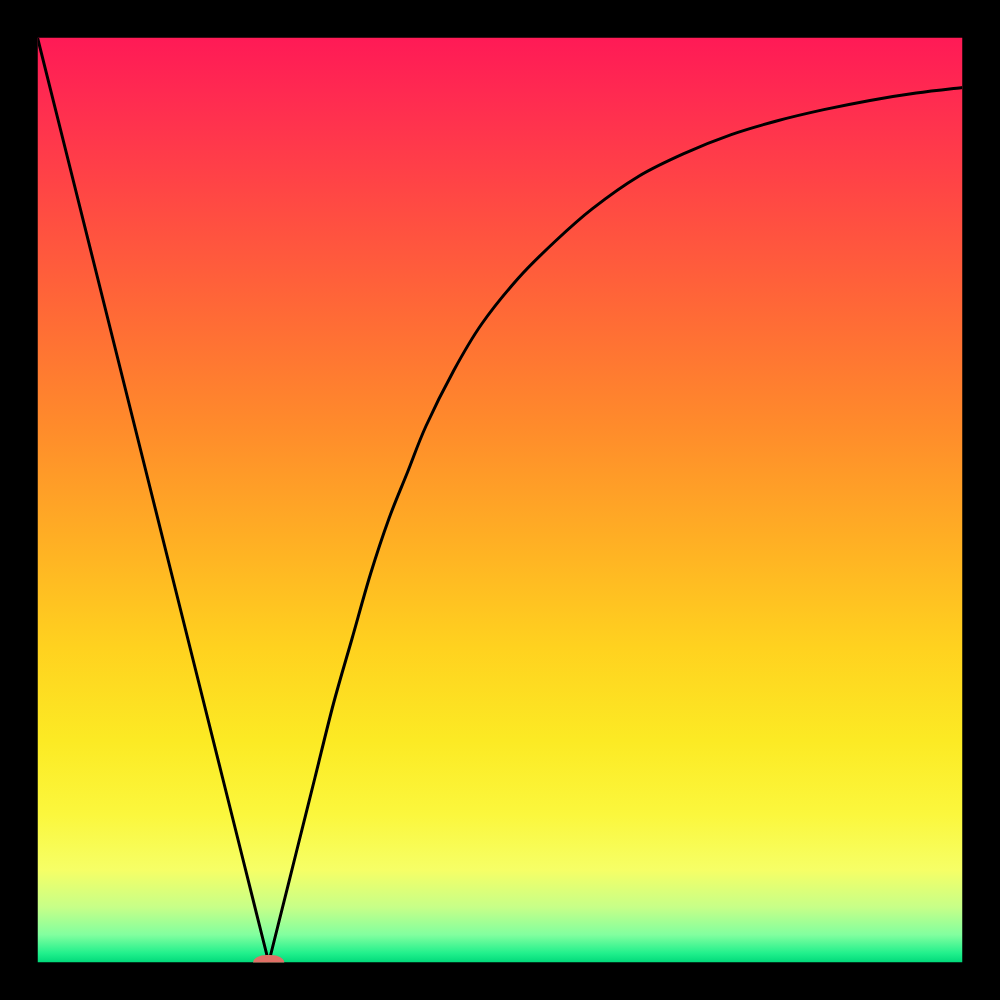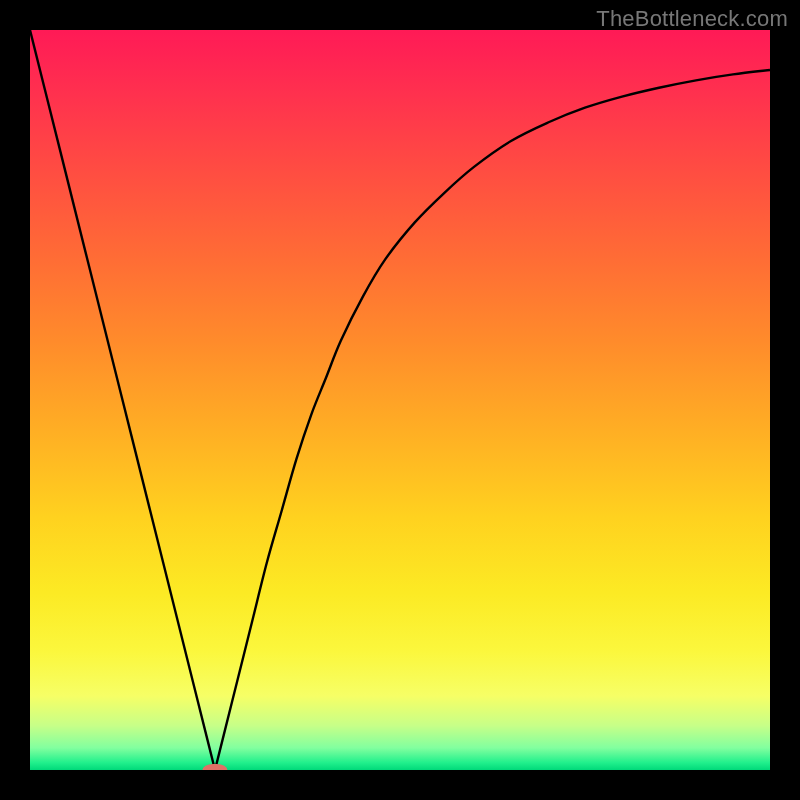--- a/index.html
+++ b/index.html
@@ -75,14 +75,13 @@
   <div class="plot-area">
     <div class="gradient-bg"></div>
 
     <svg class="curve" viewBox="0 0 740 740" preserveAspectRatio="none">
       <path id="curve-path" fill="none" stroke-width="2.4" stroke-linejoin="round" stroke="#000000" d="M0.00 0.00 L14.80 59.20 L29.60 118.40 L44.40 177.60 L59.20 236.80 L74.00 296.00 L88.80 355.20 L103.60 414.40 L118.40 473.60 L133.20 532.80 L148.00 592.00 L162.80 651.20 L177.60 710.40 L185.00 740.00 C186.23 735.07 188.70 725.20 192.40 710.40 C196.10 695.60 202.27 670.93 207.20 651.20 C212.13 631.47 217.07 611.73 222.00 592.00 C226.93 572.27 231.87 551.30 236.80 532.80 C241.73 514.30 246.67 498.27 251.60 481.00 C256.53 463.73 261.47 445.23 266.40 429.20 C271.33 413.17 276.27 398.37 281.20 384.80 C286.13 371.23 291.07 360.13 296.00 347.80 C300.93 335.47 304.63 324.37 310.80 310.80 C316.97 297.23 325.60 279.97 333.00 266.40 C340.40 252.83 346.57 241.73 355.20 229.40 C363.83 217.07 374.93 203.50 384.80 192.40 C394.67 181.30 404.53 172.05 414.40 162.80 C424.27 153.55 432.90 145.53 444.00 136.90 C455.10 128.27 468.67 118.40 481.00 111.00 C493.33 103.60 505.67 98.05 518.00 92.50 C530.33 86.95 542.67 82.02 555.00 77.70 C567.33 73.38 579.67 69.93 592.00 66.60 C604.33 63.27 616.67 60.43 629.00 57.72 C641.33 55.01 653.67 52.54 666.00 50.32 C678.33 48.10 690.67 46.13 703.00 44.40 C715.33 42.67 733.83 40.70 740.00 39.96"></path>
     </svg>
 
     <div id="marker" class="marker" style="left: 185px; top: 740px; width: 25.16px; height: 11.84px; background: rgb(224, 112, 102);"></div>
   </div>
 
-  <div class="watermark">TheBottleneck.com</div>
 </div>
 
 </body></html>

